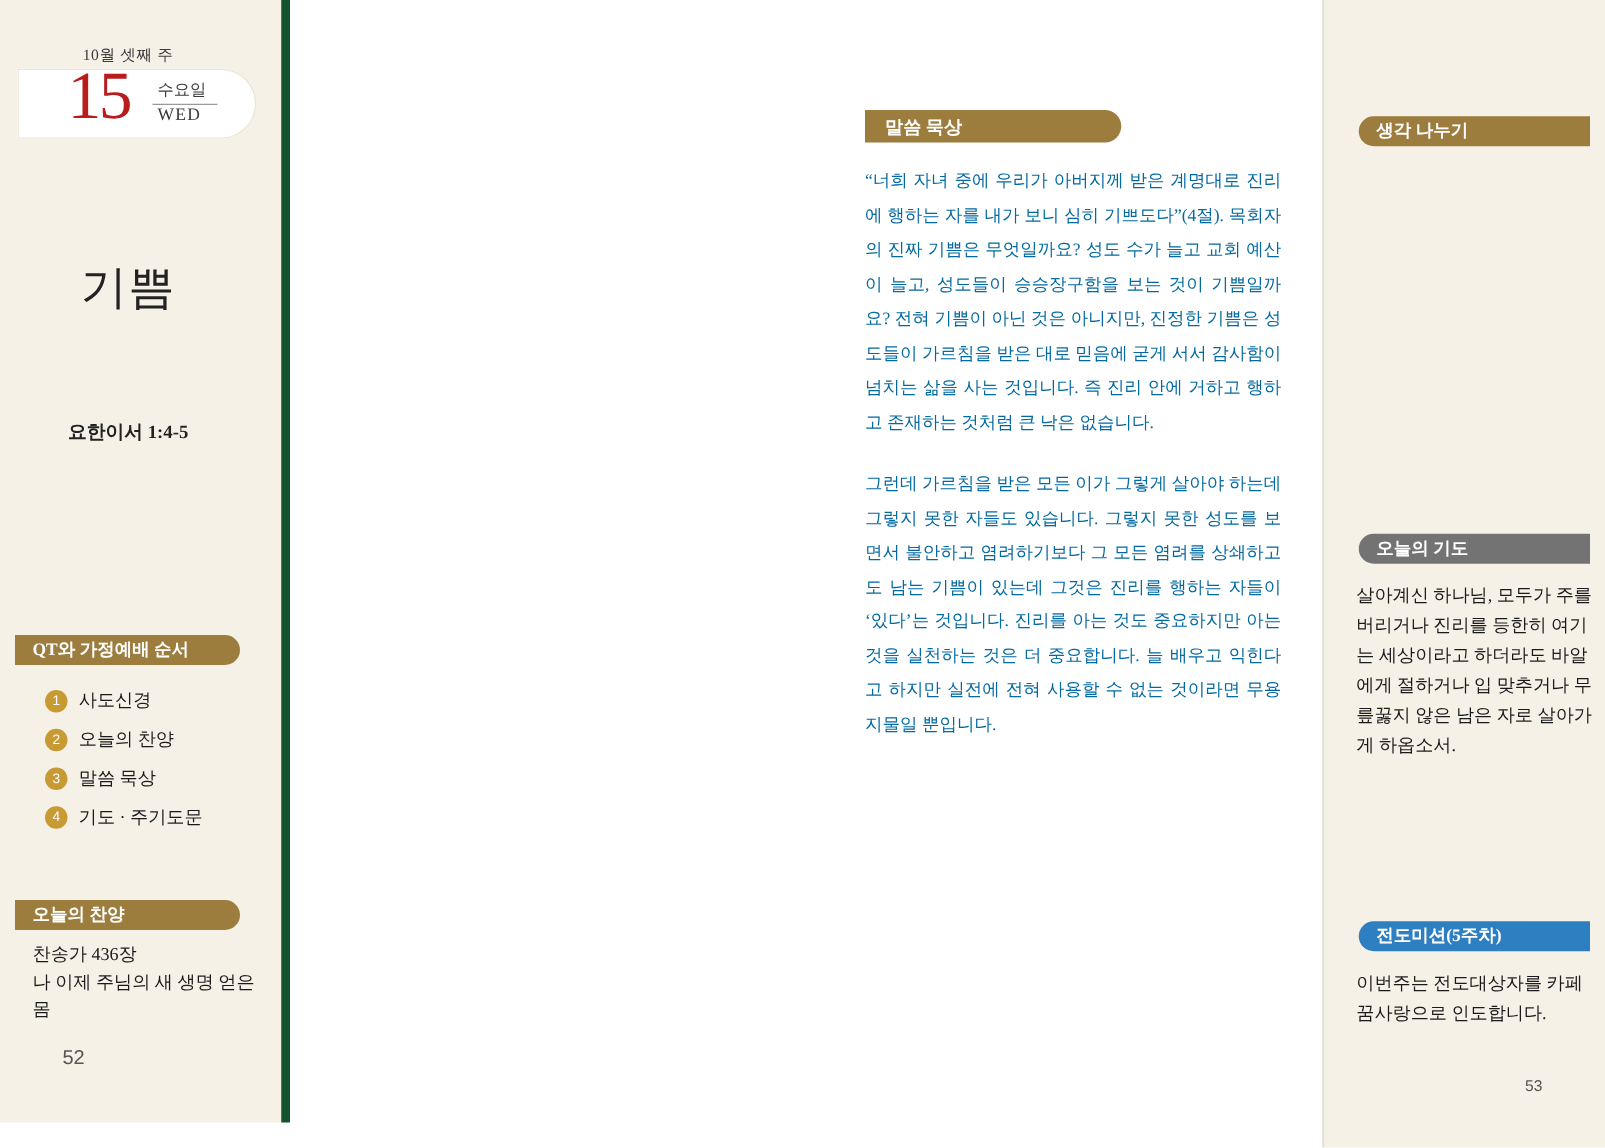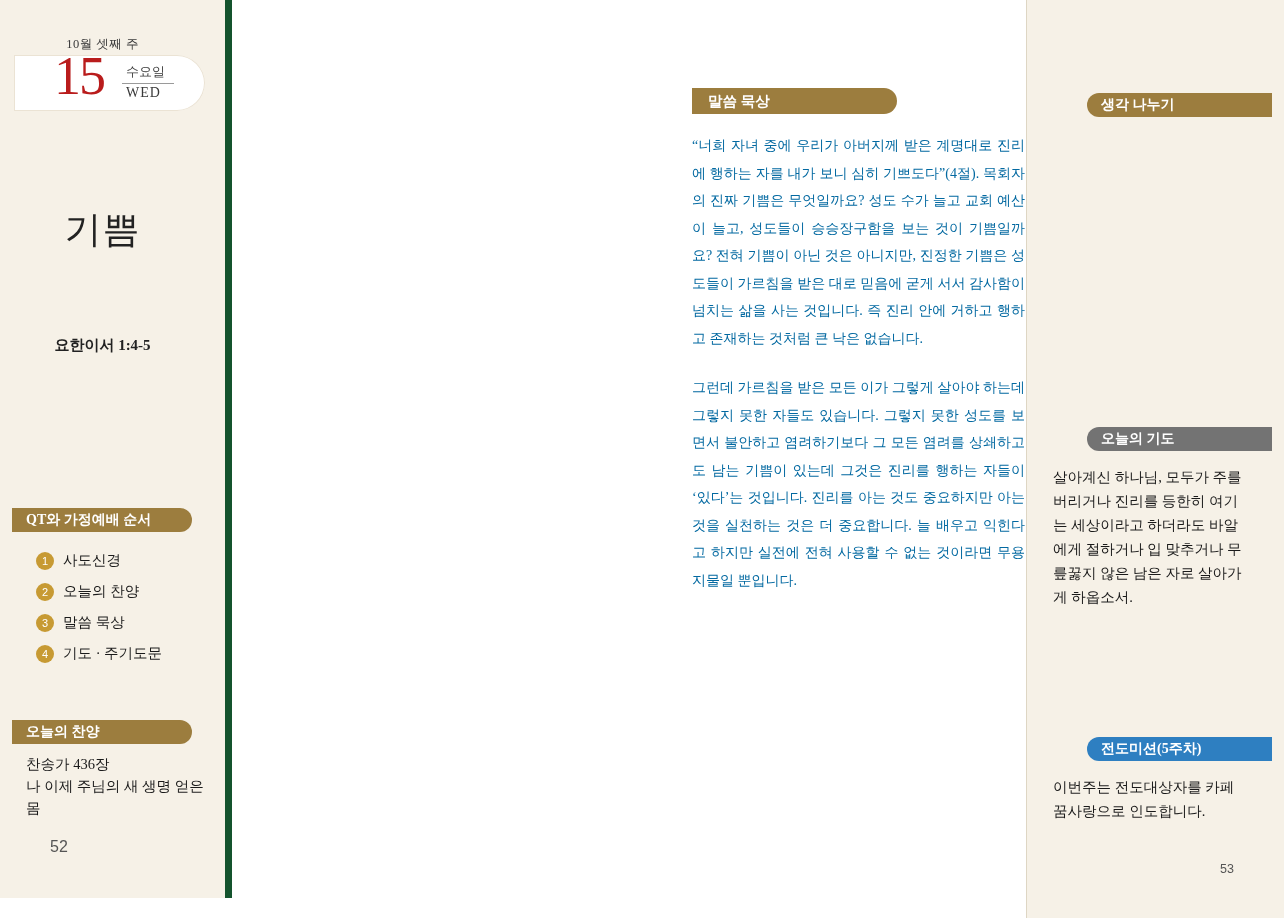--- a/index.html
+++ b/index.html
@@ -204,21 +204,20 @@
   .medit-body p { margin: 0 0 22px 0; }
   .medit-body p:last-child { margin-bottom: 0; }
 
   
   .right-col {
     position: absolute;
     right: 0; top: 0;
     width: 225px; height: 918px;
     background: #f6f1e7;
     border-left: 1px solid #ded6c4;
-    padding-left: 32px;
   }
   .r-head {
     position: absolute;
     right: 12px;
     width: 185px;
     height: 24px;
     color: #ffffff;
     font-size: 14px;
     font-weight: bold;
     display: flex;

